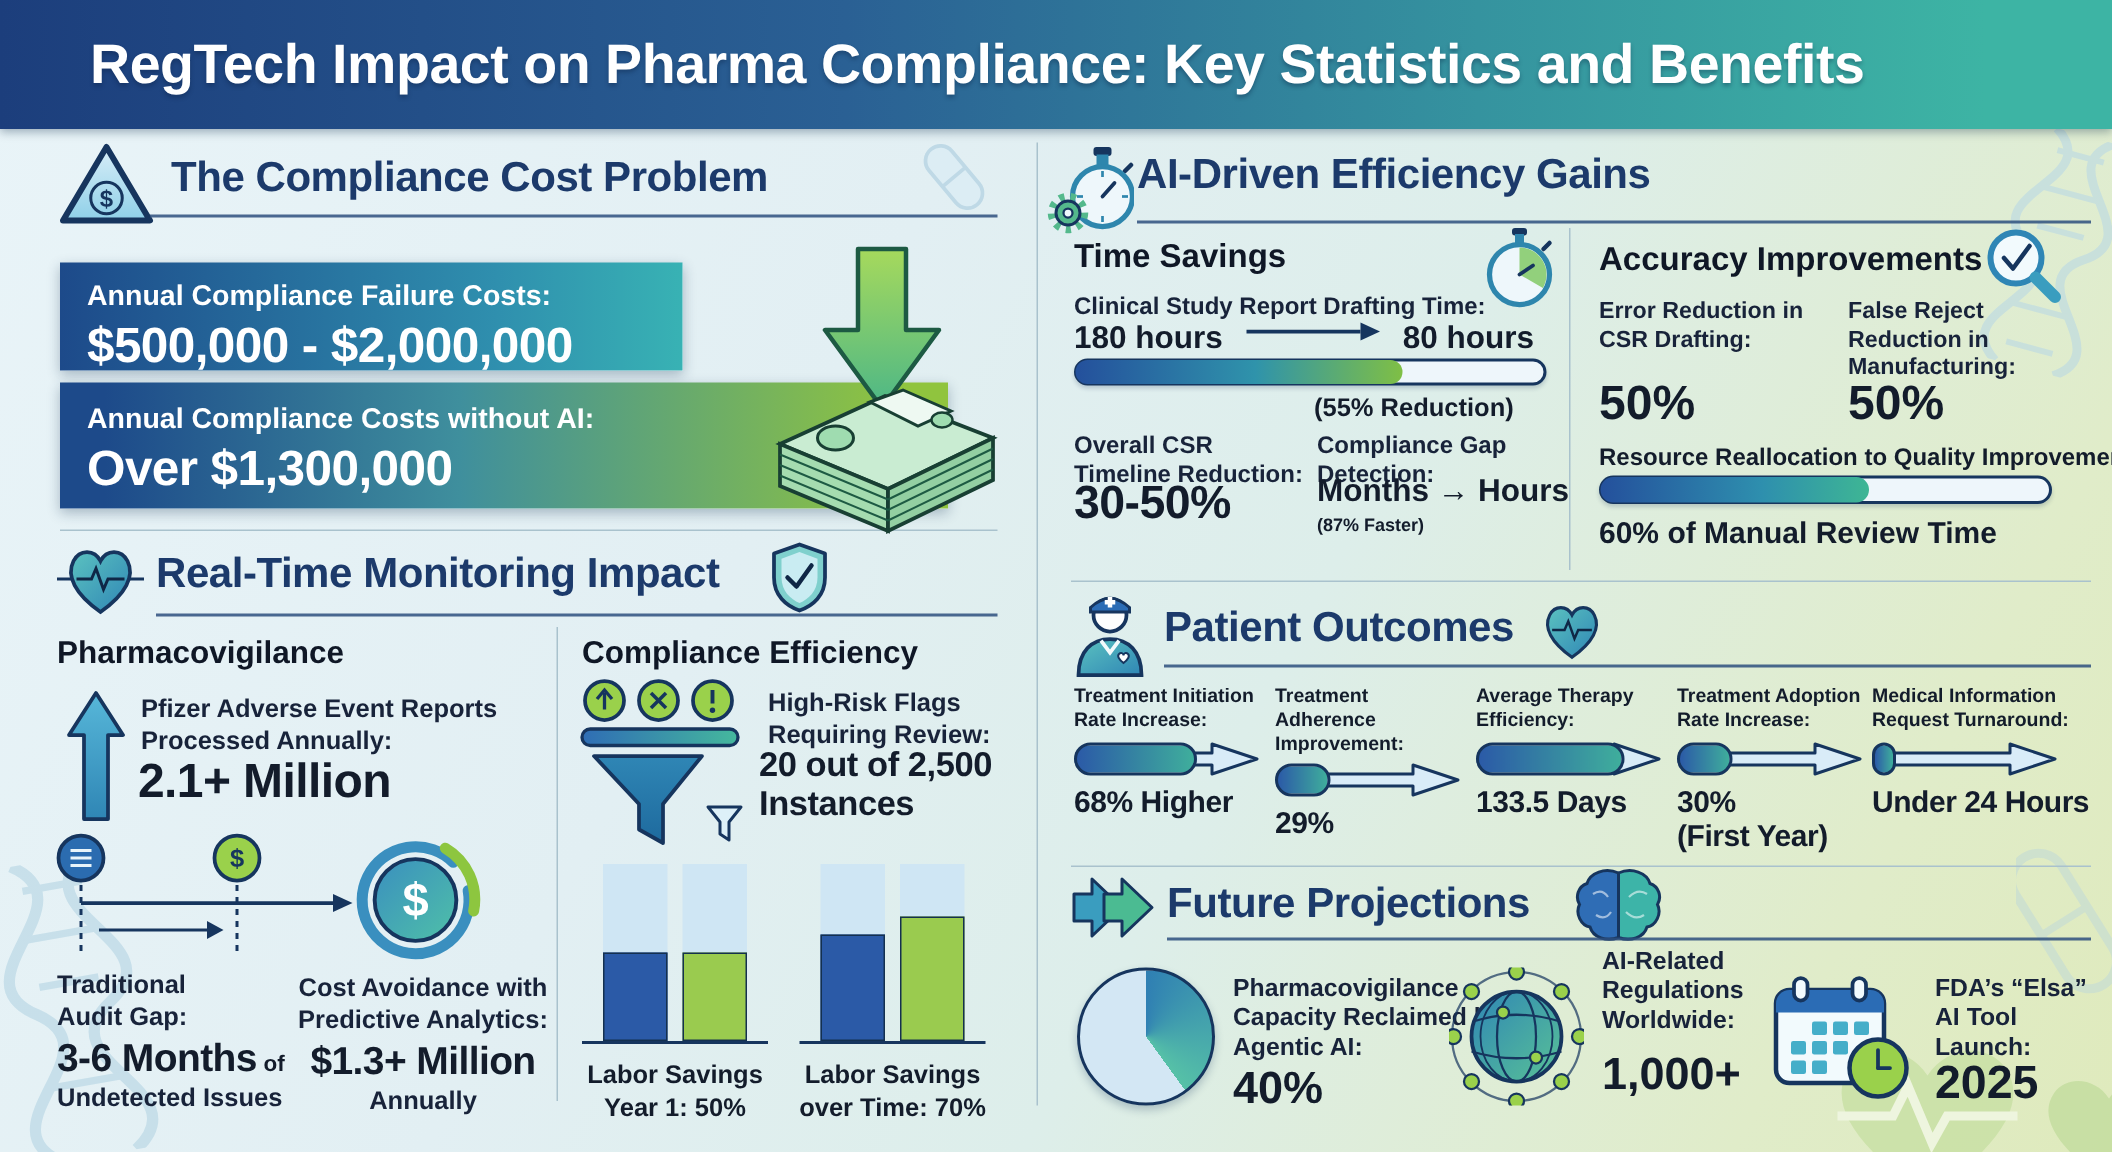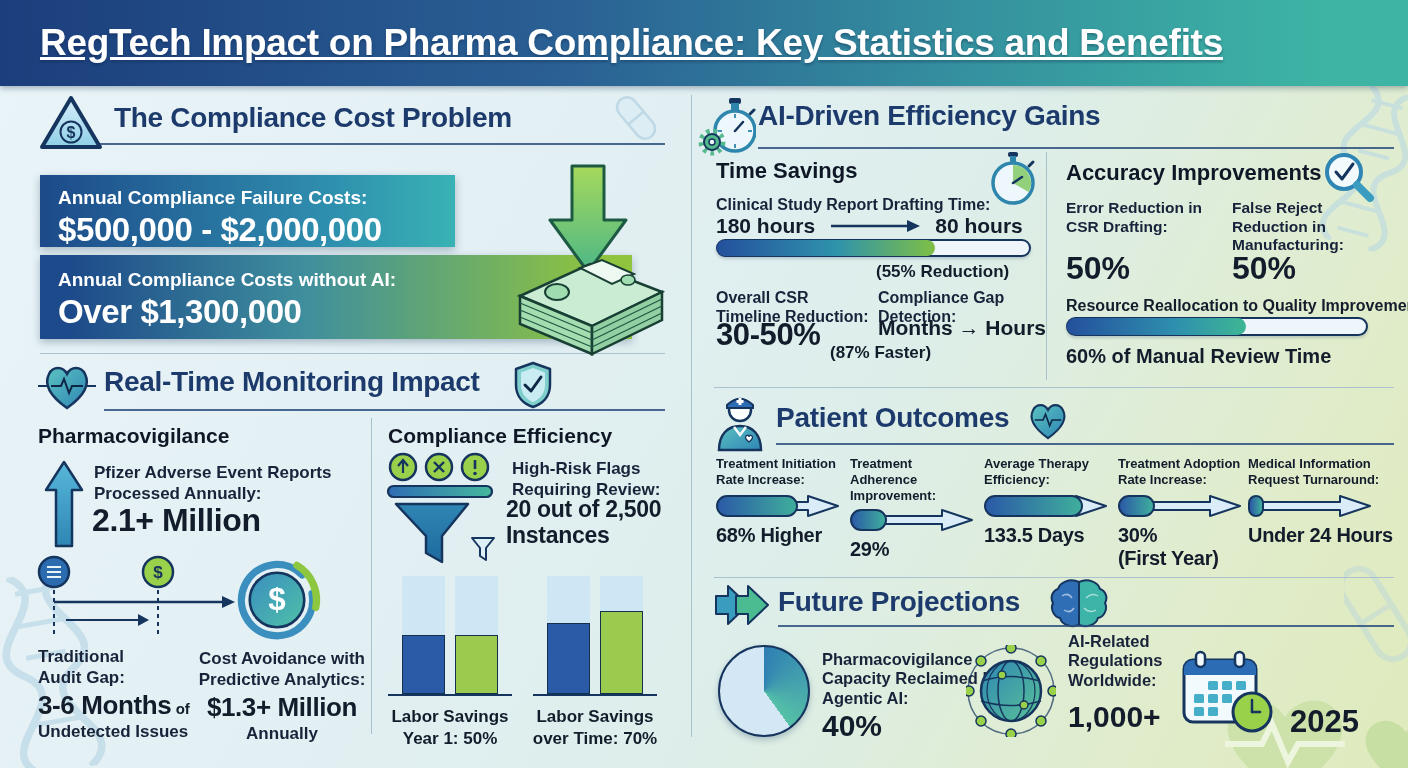--- a/index.html
+++ b/index.html
@@ -8,22 +8,22 @@
   }
   *{margin:0;padding:0;box-sizing:border-box;}
   body{font-family:"Liberation Sans","DejaVu Sans",sans-serif;color:var(--ink);}
   .stage{position:relative;width:1408px;height:768px;overflow:hidden;
     background:linear-gradient(118deg,#e9f4f8 0%,#e2eff3 38%,#ddeeea 60%,#e0ecc9 86%,#dfeabc 100%);}
   .abs{position:absolute;}
   
   .banner{position:absolute;left:0;top:0;width:1408px;height:86px;
     background:linear-gradient(90deg,#1c3e7c 0%,#2a6094 40%,#35939f 70%,#3db4a4 94%);
     display:flex;align-items:center;box-shadow:0 2px 6px rgba(10,40,70,.35);z-index:3;}
-  .banner h1{color:#fff;font-size:37px;font-weight:700;letter-spacing:-.3px;padding-left:40px;
-    text-shadow:0 2px 3px rgba(10,30,60,.35);white-space:nowrap;text-decoration:underline;}
+  .banner h1{color:#fff;font-size:37px;font-weight:700;letter-spacing:-.3px;padding-left:60px;
+    text-shadow:0 2px 3px rgba(10,30,60,.35);white-space:nowrap;}
   
   .h2{font-size:28px;font-weight:700;color:var(--navy);letter-spacing:-.3px;white-space:nowrap;}
   .h3{font-size:22px;font-weight:800;color:#0f1726;white-space:nowrap;text-align:right;}
   .sub{font-size:21px;font-weight:800;color:#0f1726;white-space:nowrap;}
   .lbl{font-size:17px;font-weight:600;line-height:1.24;color:#18233a;}
   .lbl-sm{font-size:15.5px;font-weight:600;line-height:1.2;color:#18233a;}
   .big-xl{font-size:33px;font-weight:800;letter-spacing:-.4px;white-space:nowrap;}
   .big-lg{font-size:31px;font-weight:800;letter-spacing:-.4px;white-space:nowrap;}
   .big-md{font-size:26px;font-weight:800;letter-spacing:-.4px;white-space:nowrap;}
   .bold-note{font-weight:800;text-align:center;}
@@ -58,21 +58,21 @@
   .po-arrow svg{position:absolute;inset:0;}
   .po-pill{position:absolute;left:0;top:3px;height:22px;border-radius:11px;border:2px solid var(--stroke);
     background:linear-gradient(90deg,#2b5aa7,#3fae9c);}
   .po-val{margin-top:4px;font-size:20px;font-weight:800;letter-spacing:-.3px;line-height:1.15;white-space:nowrap;}
   
   .pie{position:absolute;width:92px;height:92px;border-radius:50%;border:2.5px solid var(--stroke);
     background:conic-gradient(#2f7fb3 0%,#56c1a7 var(--p,40%),#d3e7f4 var(--p,40%));
     box-shadow:0 3px 6px rgba(20,50,90,.25);}
   .wm{position:absolute;z-index:0;}
   .content{position:absolute;inset:0;z-index:1;}
-  .flexrow{display:flex;align-items:center;gap:14px;}
+  .flexrow{display:flex;gap:14px;}
 </style>
 </head>
 <body>
 
 <svg width="0" height="0" style="position:absolute">
   <defs>
     <linearGradient id="gLightBlue" x1="0" y1="0" x2="0" y2="1">
         <stop offset="0" stop-color="#d8eef8"></stop>
         <stop offset="1" stop-color="#8fd0e8"></stop>
       </linearGradient>
@@ -345,21 +345,21 @@
     </div>
     <div class="pbar" style="left:716px;top:239px;width:315px;height:18px">
       <div class="pfill" style="width: 70%;"></div>
     </div>
     <div class="abs bold-note" style="left:876px;top:262px;font-size:17px">(55% Reduction)</div>
 
     <div class="abs lbl-sm" style="left:716px;top:288px;width:160px;font-size:16px">Overall CSR Timeline Reduction:</div>
     <div class="abs big-lg" style="left:716px;top:317px">30-50%</div>
     <div class="abs lbl-sm" style="left:878px;top:288px;width:150px;font-size:16px">Compliance Gap Detection:</div>
     <div class="abs" style="left:878px;top:316px;font-size:21px;font-weight:800;white-space:nowrap">Months → Hours</div>
-    <div class="abs bold-note" style="left:830px;top:343px;font-size:17px">(87% Faster)</div>
+    <div class="abs bold-note" style="left:878px;top:343px;font-size:12px">(87% Faster)</div>
 
     <div class="vdiv" style="left:1046px;top:152px;height:228px"></div>
 
     <div class="abs h3" style="left:1066px;top:160px">Accuracy Improvements</div>
     <svg class="abs" style="left:1320px;top:150px" width="58" height="58" viewBox="0 0 58 58">
       <circle cx="24" cy="22" r="17" fill="#f2fafd" stroke="#2f86b5" stroke-width="4"></circle>
       <path d="M16 22 L22 29 L33 14" fill="none" stroke="#16355e" stroke-width="3" stroke-linecap="round" stroke-linejoin="round"></path>
       <line x1="37" y1="35" x2="50" y2="48" stroke="#3a9dbf" stroke-width="8" stroke-linecap="round"></line>
     </svg>
     <div class="abs lbl-sm" style="left:1232px;top:199px;width:145px;line-height:1.2">False Reject Reduction in Manufacturing:</div>
@@ -494,16 +494,17 @@
         <rect x="16" y="46" width="10" height="9" rx="1.5"></rect>
           <rect x="30" y="46" width="10" height="9" rx="1.5"></rect>
           <rect x="44" y="46" width="10" height="9" rx="1.5"></rect>
         <rect x="16" y="59" width="10" height="9" rx="1.5"></rect>
           <rect x="30" y="59" width="10" height="9" rx="1.5"></rect>
       </g>
       <circle cx="74" cy="64" r="19" fill="#9ad14b" stroke="#16355e" stroke-width="3"></circle>
       <line x1="74" y1="64" x2="74" y2="52" stroke="#16355e" stroke-width="2.5" stroke-linecap="round"></line>
       <line x1="74" y1="64" x2="82" y2="64" stroke="#16355e" stroke-width="2.5" stroke-linecap="round"></line>
     </svg>
+    <div class="abs lbl" style="left:1290px;top:650px;width:115px;font-size:16.5px;line-height:1.18">FDA’s “Elsa” AI Tool Launch:</div>
     <div class="abs" style="left:1290px;top:704px;font-size:31px;font-weight:800">2025</div>
 
   </div>
 </div>
 
 </body></html>

